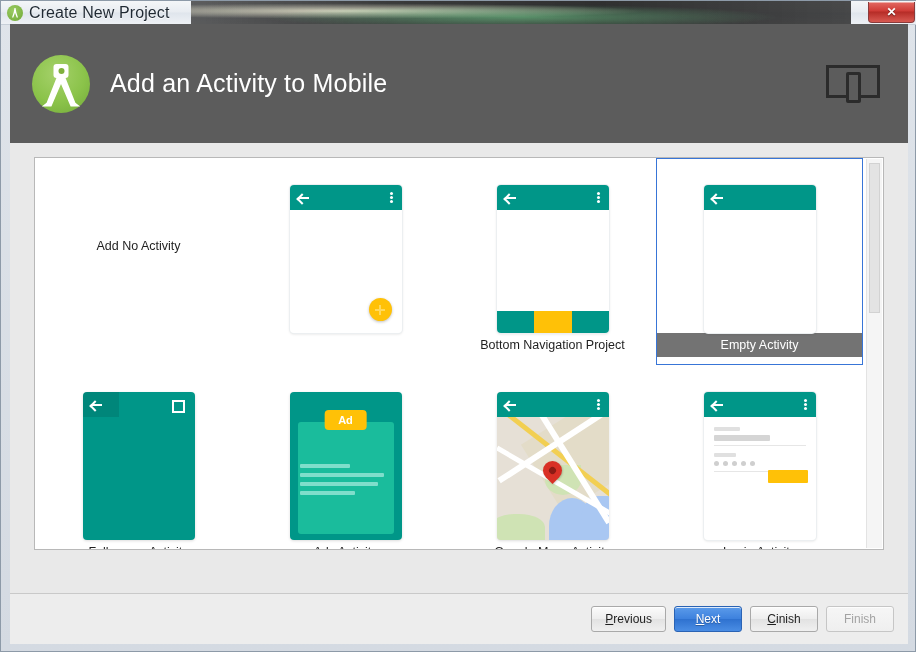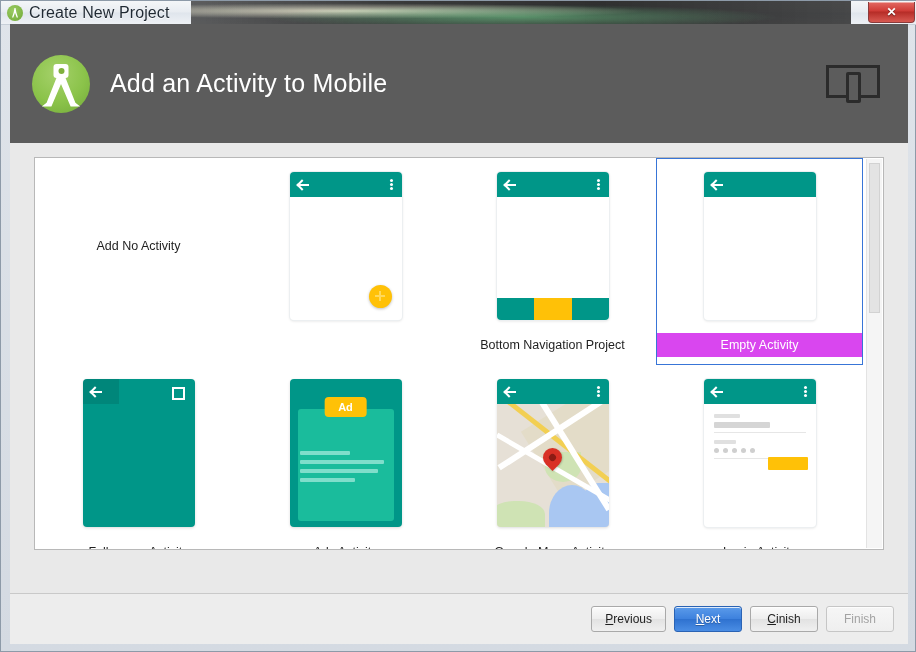--- a/index.html
+++ b/index.html
@@ -148,30 +148,30 @@
     grid-auto-rows: 207px;
   }
   .cell {
     position: relative;
     display: flex; flex-direction: column;
     align-items: center; justify-content: flex-start;
     box-sizing: border-box;
     cursor: pointer;
   }
   .thumb-wrap {
-    height: 175px; display: flex; align-items: center; justify-content: center;
+    height: 175px; display: flex; align-items: flex-end; justify-content: center;
     width: 100%;
   }
   .cell-label {
     width: 100%; height: 24px; line-height: 24px;
     text-align: center; font-size: 12.5px; color: #1f1f1f;
     box-sizing: border-box;
   }
   .cell.selected .cell-label {
-    background: #d946ef; color: #ffffff;
+    background: #737373; color: #ffffff;
   }
   .cell.selected {
     outline: 1px solid #3875d7; outline-offset: -1px;
   }
   .cell.textonly .thumb-wrap { align-items: center; }
   .cell.textonly .plain-text { font-size: 12.5px; color: #1f1f1f; }
 
   
   .phone-thumb {
     width: 112px; height: 148px;

